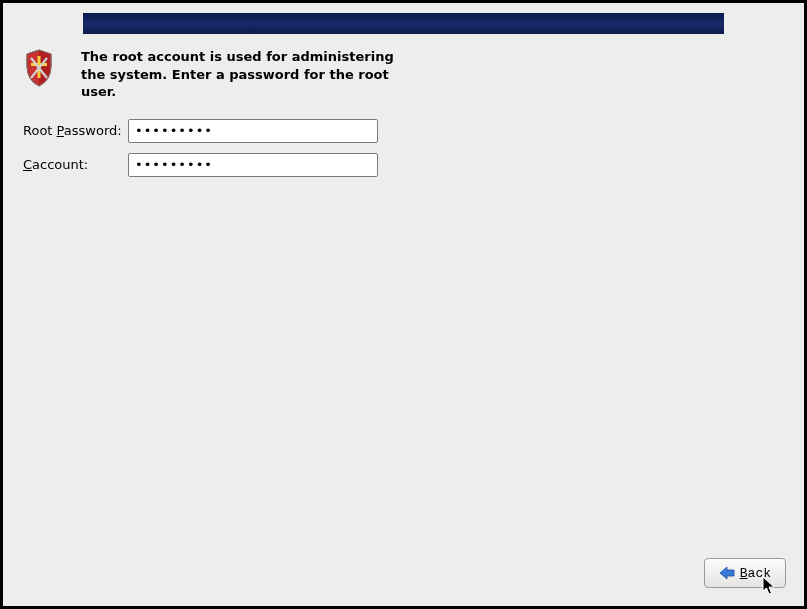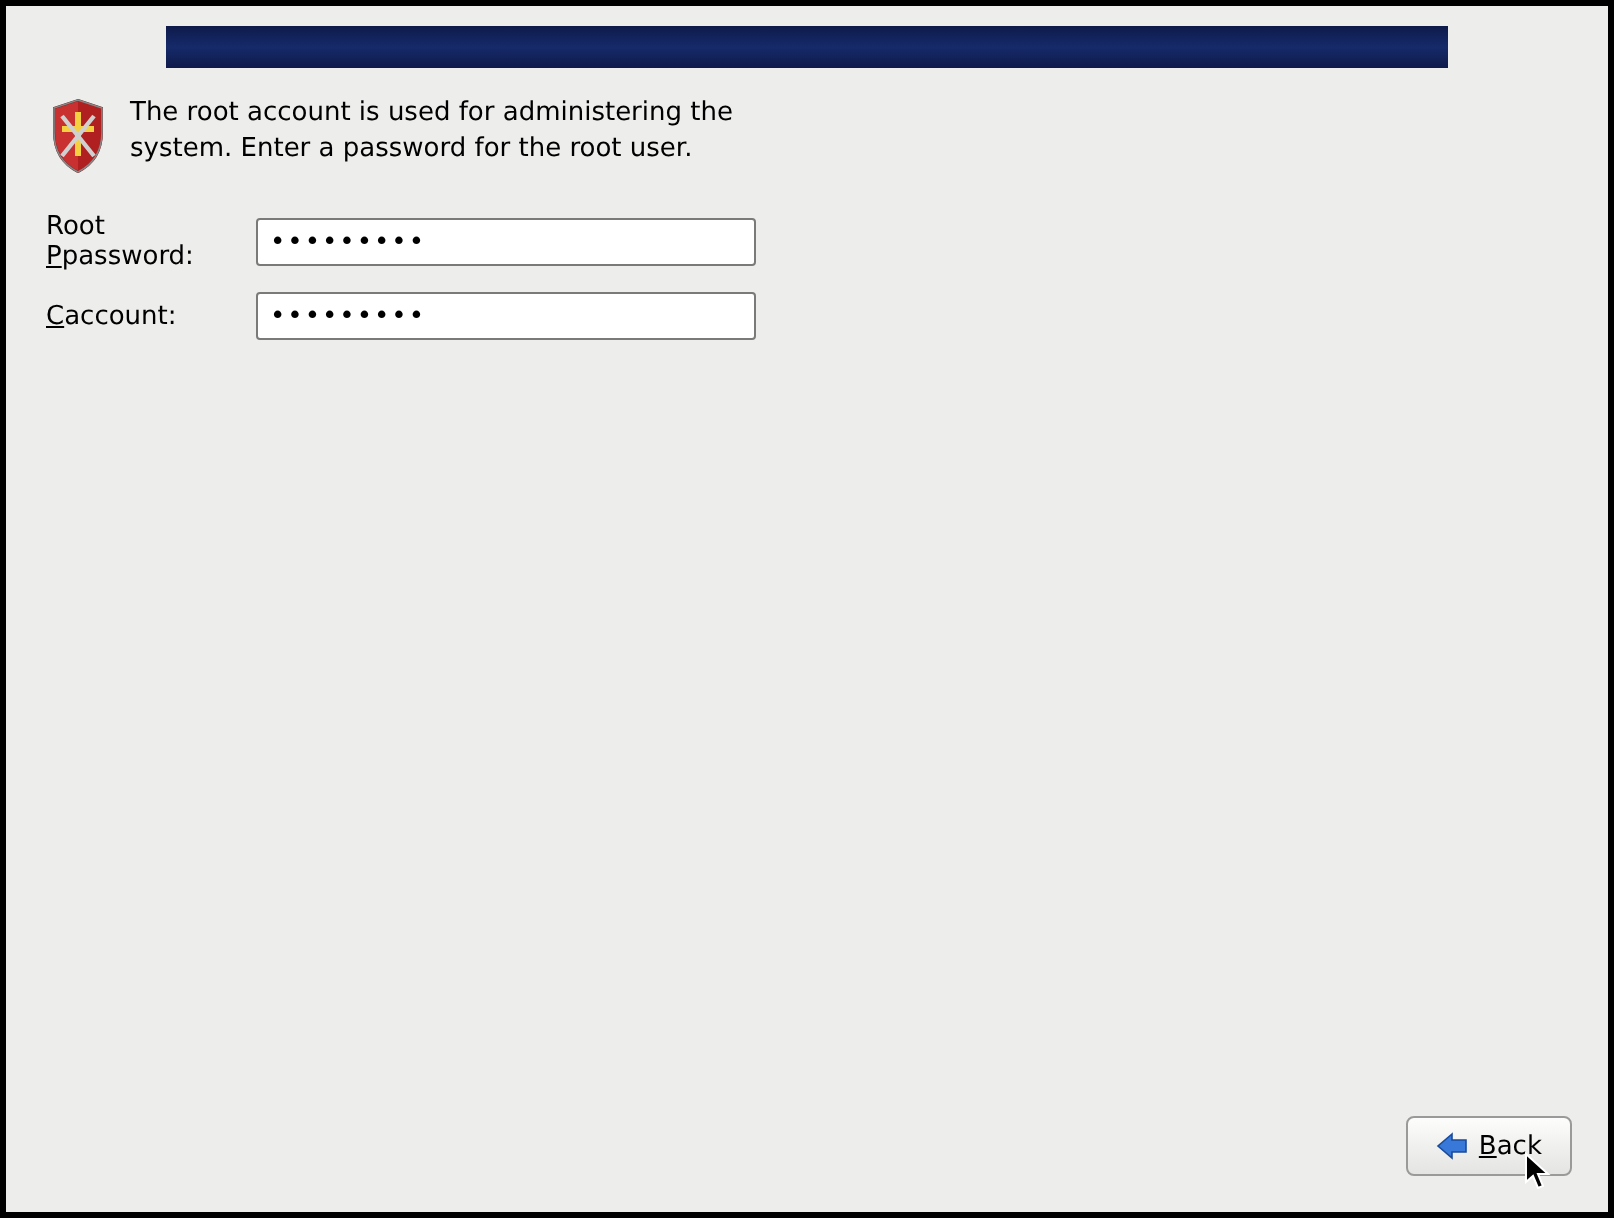--- a/index.html
+++ b/index.html
@@ -32,22 +32,23 @@
     }
     .content {
       position: absolute;
       top: 45px;
       left: 20px;
       right: 20px;
     }
     .intro-row {
       display: flex;
       align-items: flex-start;
-      gap: 10px;
+      gap: 26px;
       margin-bottom: 18px;
+      font-weight: bold;
     }
     .shield-icon {
       width: 32px;
       height: 40px;
       flex-shrink: 0;
     }
     .intro-text {
       max-width: 330px;
       line-height: 1.35;
       color: #000;
@@ -75,20 +76,21 @@
       font-family: inherit;
       font-size: 13px;
       letter-spacing: 1px;
     }
     .button-bar {
       position: absolute;
       bottom: 18px;
       right: 18px;
       display: flex;
       gap: 10px;
+      font-family: Liberation Mono, monospace;
     }
     .btn {
       display: inline-flex;
       align-items: center;
       justify-content: center;
       gap: 5px;
       min-width: 82px;
       height: 30px;
       padding: 0 14px;
       border: 1px solid #9a9a98;
@@ -133,21 +135,21 @@
           <rect x="8" y="15" width="16" height="3" fill="#f5d040"></rect>
           <path d="M8 10 L24 30 M24 10 L8 30" stroke="#d0d0d0" stroke-width="2.2"></path>
           <path d="M16 2 L28 6 L28 18 Q28 32 16 38 Q4 32 4 18 L4 6 Z" fill="none" stroke="#888" stroke-width="0.8"></path>
         </svg>
       </span>
       <div class="intro-text">The root account is used for administering the system.  Enter a password for the root user.</div>
     </div>
 
     <div class="form-row">
       <label class="form-label">
-        <span>Root </span><span class="underline">P</span><span>password:</span>
+        <span>Root </span><span class="underline">P</span><span>assword:</span>
       </label>
       <input type="password" class="form-input" value="•••••••••" style="">
     </div>
 
     <div class="form-row">
       <label class="form-label">
         <span class="underline">C</span><span>account:</span>
       </label>
       <input type="password" class="form-input" value="•••••••••" style="">
     </div>

